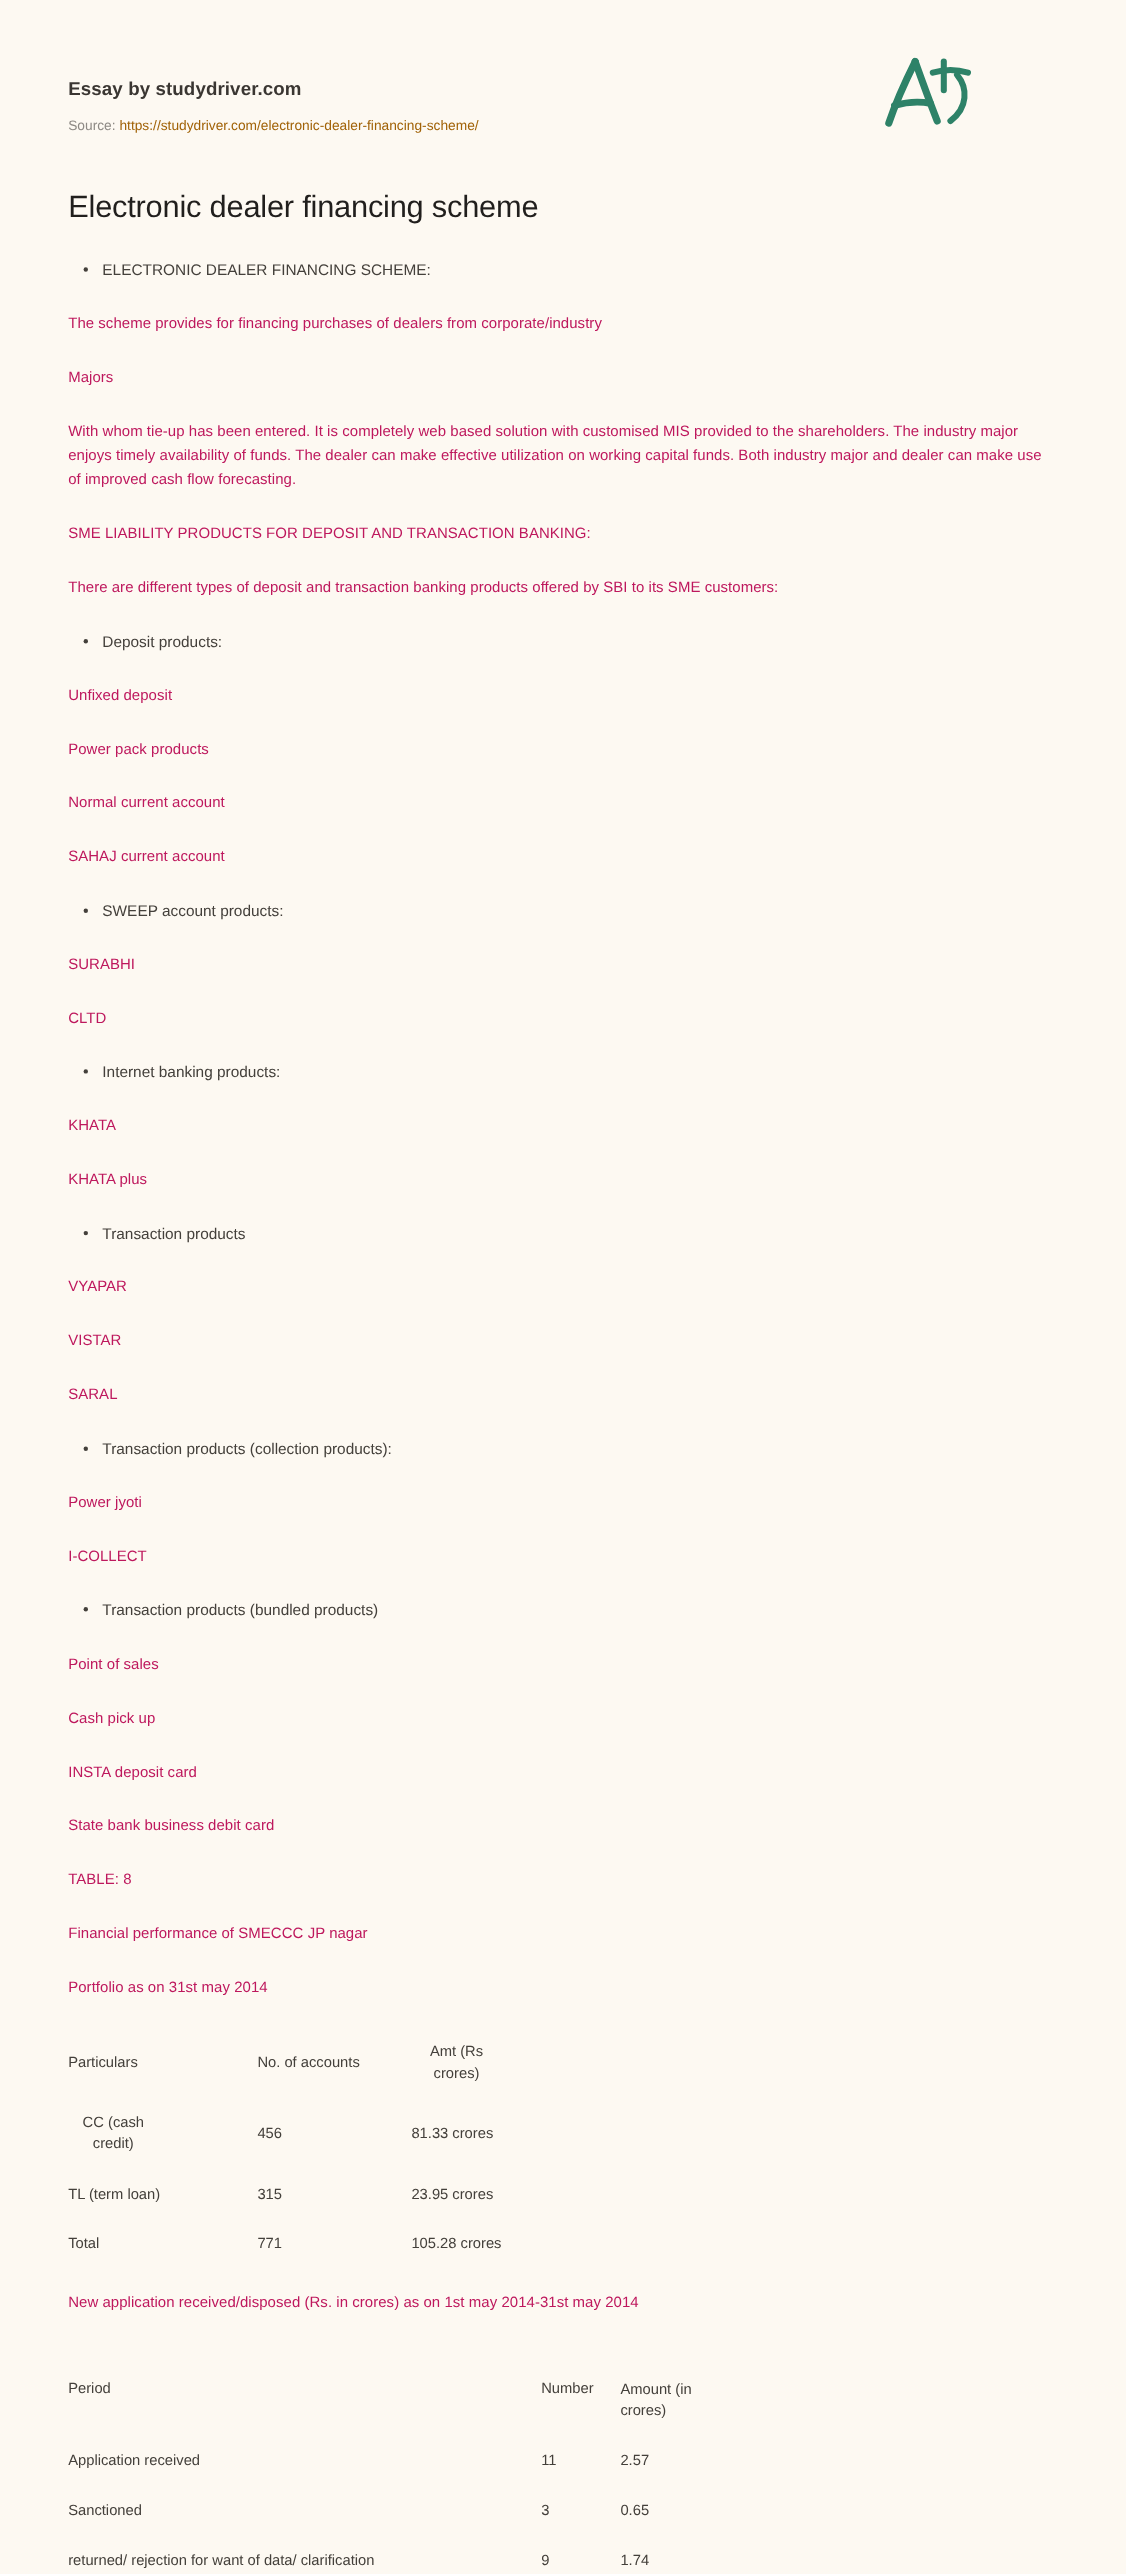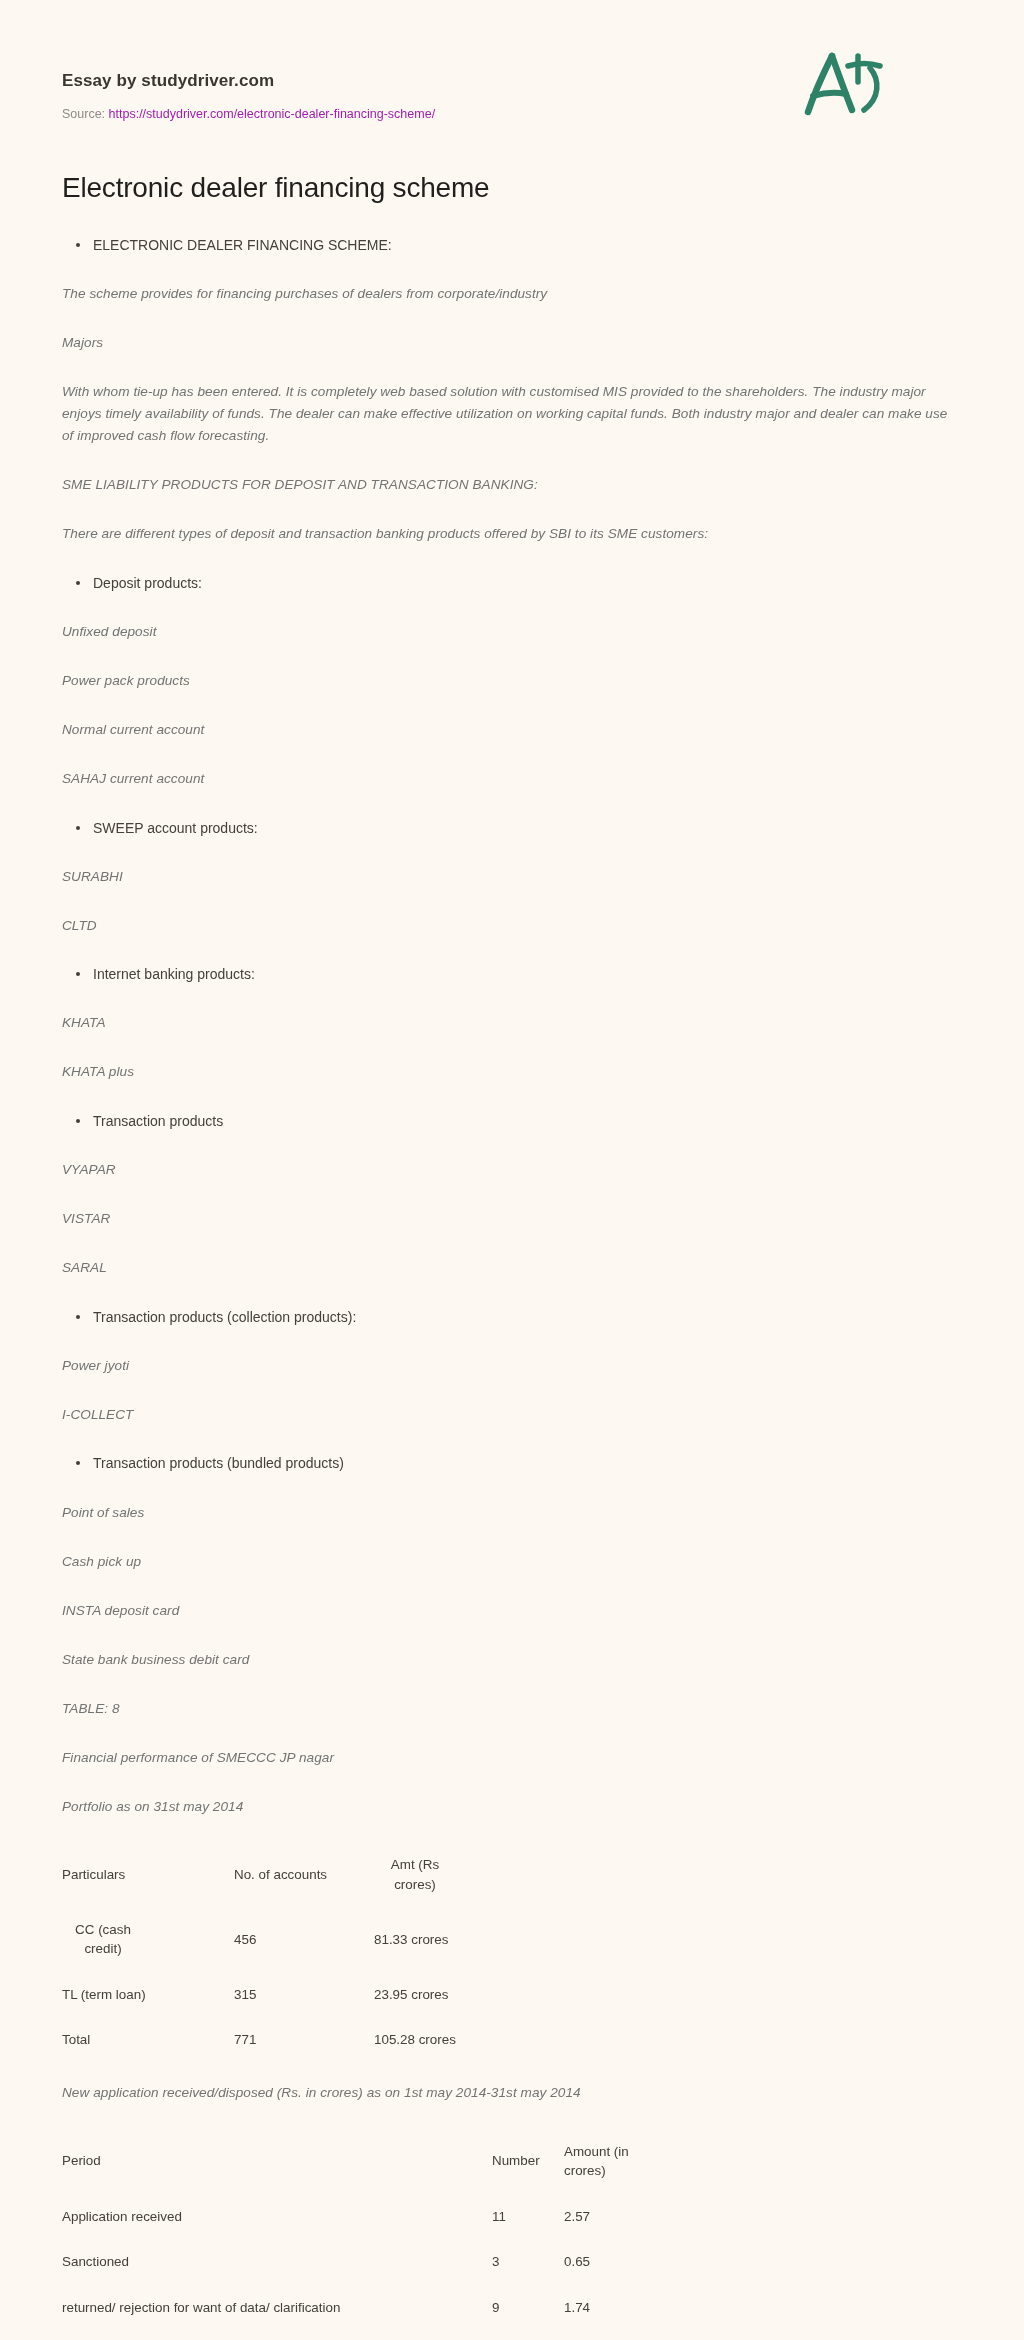--- a/index.html
+++ b/index.html
@@ -43,21 +43,21 @@
     margin: 0;
     padding-top: 19px;
     font-size: 12.5px;
     line-height: 1;
     color: #8e8a85;
   }
   .source-label {
     color: #8e8a85;
   }
   .source-url {
-    color: #a21caf;
+    color: #a16207;
     text-decoration: none;
   }
 
   .logo-mark {
     position: absolute;
     right: 70px;
     top: 36px;
     width: 96px;
     height: 84px;
   }
@@ -78,23 +78,22 @@
 
   .blocks {
     padding-top: 16px;
   }
 
   .para {
     margin: 0;
     padding: 13.5px 0;
     font-size: 13.6px;
     line-height: 1.62;
-    color: #737373;
+    color: #be185d;
     letter-spacing: .05px;
-    font-style: italic;
   }
 
   ul.bullets {
     margin: 0;
     padding: 13px 0 13px 0;
     list-style: none;
   }
   ul.bullets li {
     position: relative;
     margin: 0;
@@ -133,21 +132,21 @@
   table.t-portfolio col.c0 { width: 172px; }
   table.t-portfolio col.c1 { width: 140px; }
   table.t-portfolio col.c2 { width: 108px; }
 
   table.t-new { width: 640px; }
   table.t-new col.c0 { width: 430px; }
   table.t-new col.c1 { width: 72px; }
   table.t-new col.c2 { width: 138px; }
 
   .wrap-head { display: inline-block; max-width: 82px; text-align: center; }
-  .wrap-head-wide { display: inline-block; max-width: 92px; }
+  .wrap-head-wide { display: inline-block; max-width: 92px; margin-top: 20px; }
 </style>
 </head>
 <body>
 
 <div class="page">
 
   <div class="masthead">
     <p class="brand-line">Essay by studydriver.com</p>
     <p class="source-line">
       <span class="source-label">Source:</span>

